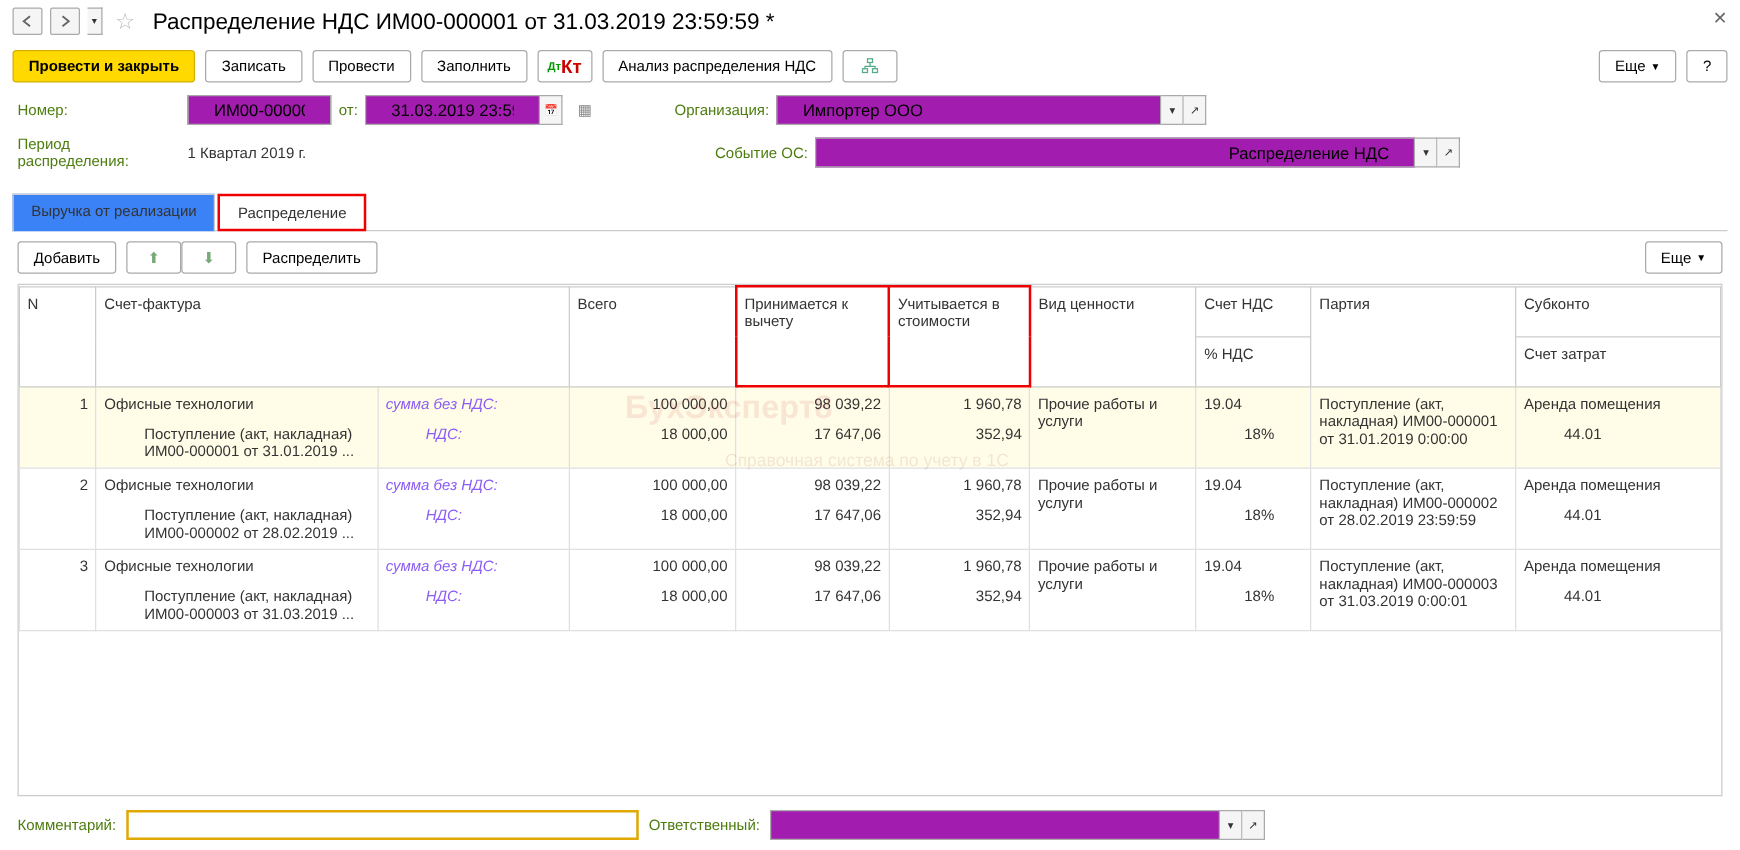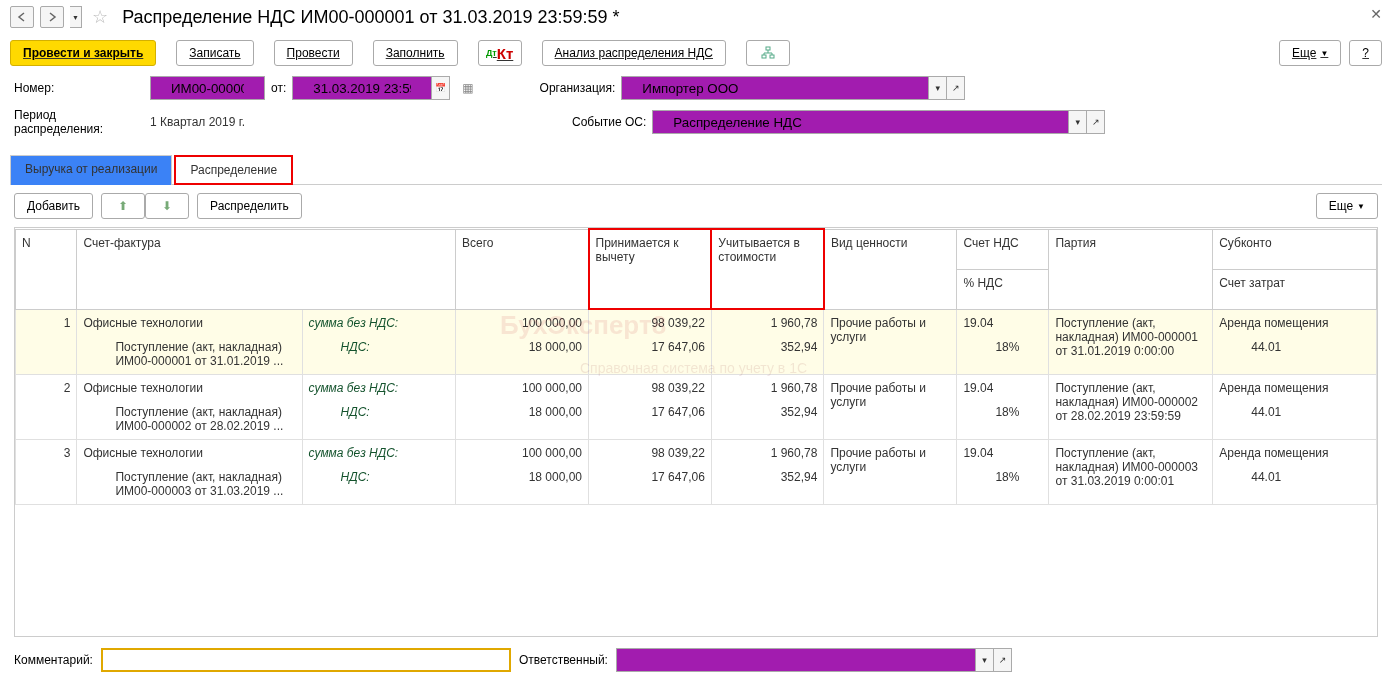--- a/index.html
+++ b/index.html
@@ -5,46 +5,46 @@
 * { box-sizing: border-box; margin: 0; padding: 0; }
 body { font-family: Arial, sans-serif; font-size: 12px; color: #333; background: #fff; width: 1392px; height: 680px; overflow: hidden; position: relative; }
 
 .titlebar { display: flex; align-items: center; padding: 6px 10px; gap: 6px; }
 .nav-btn { width: 24px; height: 22px; border: 1px solid #aaa; background: #f5f5f5; display: flex; align-items: center; justify-content: center; cursor: pointer; border-radius: 2px; }
 .dd-arrow { width: 12px; height: 22px; border: 1px solid #aaa; border-left: none; background: #f5f5f5; display: flex; align-items: center; justify-content: center; font-size: 7px; cursor: pointer; }
 .star { color: #bbb; font-size: 18px; margin: 0 4px; cursor: pointer; }
 .title-text { font-size: 18px; color: #000000; margin-left: 4px; }
 .close-x { position: absolute; right: 10px; top: 6px; font-size: 14px; color: #666; cursor: pointer; }
 
-.toolbar { display: flex; align-items: center; padding: 6px 10px; gap: 20px; text-decoration: underline; }
+.toolbar { display: flex; align-items: center; padding: 6px 10px; gap: 8px; }
 .btn { height: 26px; padding: 0 12px; border: 1px solid #aaa; background: #fff; border-radius: 3px; cursor: pointer; font-size: 12px; display: inline-flex; align-items: center; }
 .btn-primary { background: #ffd900; border-color: #d4b000; font-weight: bold; }
 .btn-icon { width: 44px; padding: 0; justify-content: center; }
 .toolbar-right { margin-left: auto; display: flex; gap: 8px; }
 
 .form-area { padding: 4px 14px 10px; }
 .form-row { display: flex; align-items: center; margin-bottom: 8px; gap: 6px; }
-.lbl { color: #000000; }
+.lbl { color: #4d7c0f; }
 .input { height: 24px; border: 1px solid #aaa; padding: 0 20px; background: #a21caf; }
 .combo-wrap { display: inline-flex; }
 .combo-btn { width: 18px; height: 24px; border: 1px solid #aaa; border-left: none; background: #f5f5f5; display: flex; align-items: center; justify-content: center; font-size: 9px; cursor: pointer; }
 
 .tabs { display: flex; border-bottom: 1px solid #ccc; margin: 0 10px; }
 .tab { padding: 6px 14px; border: 1px solid #ccc; border-bottom: none; background: #3b82f6; margin-right: 2px; cursor: pointer; position: relative; top: 1px; }
 .tab.active { background: #fff; }
 .tab.highlighted { border: 2px solid #e00; }
 
 .table-toolbar { display: flex; align-items: center; padding: 8px 14px; gap: 8px; }
 
 .table-container { margin: 0 14px; border: 1px solid #ccc; height: 410px; overflow: auto; position: relative; }
 table { border-collapse: collapse; width: 100%; table-layout: fixed; }
 th { background: #fff; border: 1px solid #ccc; padding: 6px; text-align: left; font-weight: normal; vertical-align: top; height: 40px; }
 td { border: 1px solid #e0e0e0; padding: 6px; vertical-align: top; }
 .num-col { text-align: right; }
-.italic { font-style: italic; color: #14532d; }
+.italic { font-style: italic; color: #8b5cf6; }
 .row-sel { background: #fffde7; }
 .sub-line { margin-top: 10px; display: block; margin-left: 32px; }
 .th-red { border: 2px solid #e00 !important; }
 
 .footer { position: absolute; bottom: 8px; left: 14px; right: 14px; display: flex; align-items: center; gap: 8px; }
 .comment-input { border: 2px solid #e0a800; height: 24px; width: 410px; background: #fff; }
 
 .watermark { position: absolute; left: 500px; top: 310px; font-size: 26px; color: rgba(200,60,60,0.12); pointer-events: none; font-weight: bold; }
 .watermark2 { position: absolute; left: 580px; top: 360px; font-size: 14px; color: rgba(150,60,60,0.12); pointer-events: none; }
 
@@ -112,21 +112,21 @@
       <input class="input" style="width: 308px;" value="Импортер ООО">
       <div class="combo-btn">▾</div>
       <div class="combo-btn">↗</div>
     </div>
   </div>
   <div class="form-row">
     <span class="lbl" style="width:130px">Период распределения:</span>
     <span>1 Квартал 2019  г.</span>
     <span class="lbl" style="margin-left:321px">Событие ОС:</span>
     <div class="combo-wrap">
-      <input class="input" style="width: 417px;" value="Распределение НДС">
+      <input class="input" style="width: 480px; text-align: right;" value="Распределение НДС">
       <div class="combo-btn">▾</div>
       <div class="combo-btn">↗</div>
     </div>
   </div>
 </div>
 
 <div class="tabs">
   <div class="tab">Выручка от реализации</div>
   <div class="tab active highlighted">Распределение</div>
 </div>

